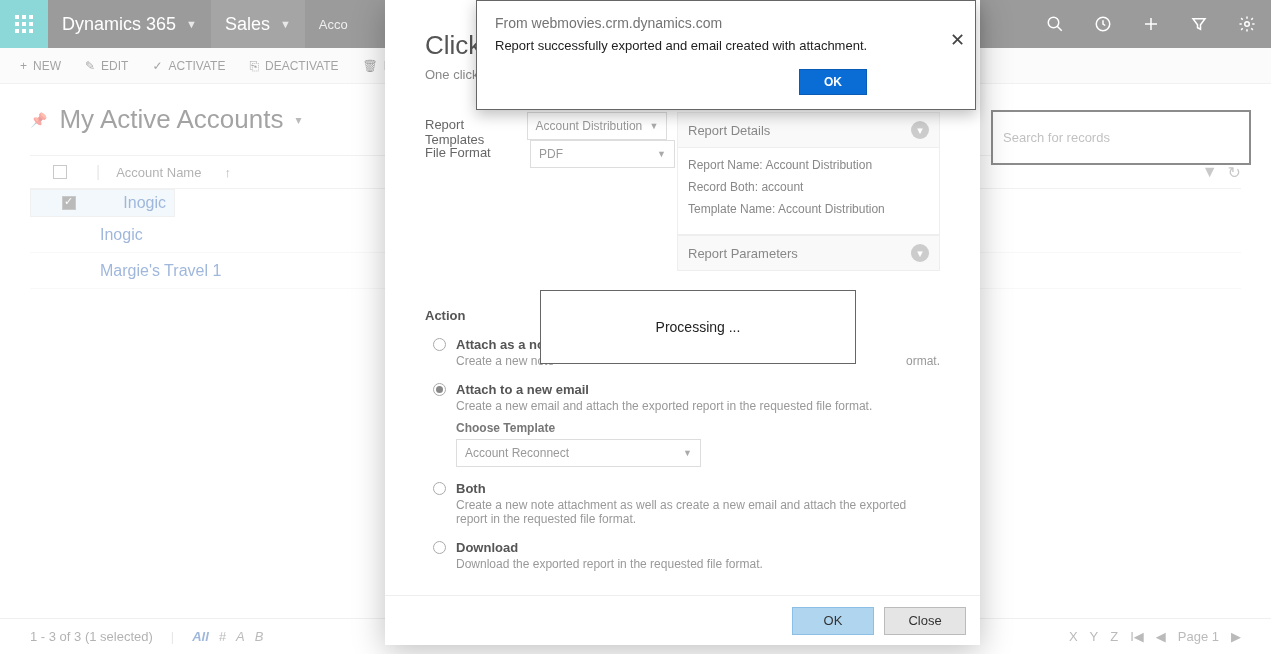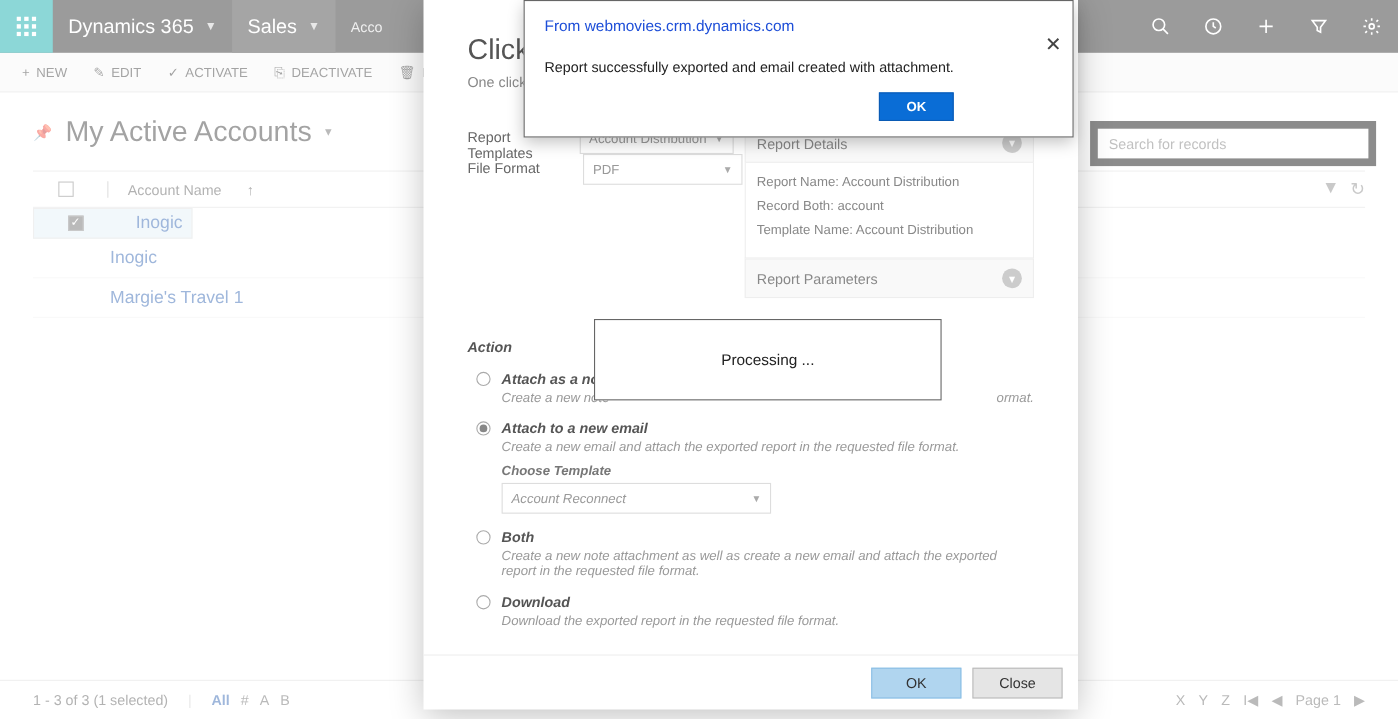--- a/index.html
+++ b/index.html
@@ -18,76 +18,76 @@
 
 .cmdbar { height: 36px; background: #f6f6f6; border-bottom: 1px solid #e0e0e0; display: flex; align-items: center; padding: 0 8px; gap: 0; }
 .cmd { padding: 0 12px; font-size: 12px; color: #333; display: flex; align-items: center; gap: 6px; height: 36px; }
 
 .viewarea { padding: 20px 30px 0 30px; }
 .viewtitle { display: flex; align-items: center; gap: 12px; margin-bottom: 20px; }
 .pin-icon { color: #888; font-size: 14px; }
 .viewname { font-size: 26px; font-weight: 300; color: #333; }
 .viewchev { font-size: 12px; color: #666; }
 .searchwrap { position: absolute; right: 20px; top: 110px; width: 260px; }
-.searchwrap input { width: 100%; padding: 6px 10px; border: 7px solid #000000; font-size: 13px; color: #888; }
+.searchwrap input { width: 100%; padding: 18px 10px; border: 2px solid #000000; font-size: 13px; color: #888; }
 
 .grid { padding: 0 30px; }
 .gridhead { display: flex; align-items: center; height: 34px; border-top: 1px solid #e0e0e0; border-bottom: 1px solid #e0e0e0; background: #fff; }
 .chkcell { width: 60px; display: flex; align-items: center; justify-content: center; }
 .chkbox { width: 14px; height: 14px; border: 1px solid #888; background: #fff; }
 .chkbox.checked { background: #666; position: relative; }
 .chkbox.checked::after { content: '✓'; color: #fff; font-size: 11px; position: absolute; top: -2px; left: 1px; }
 .headlabel { font-size: 13px; color: #555; padding-left: 10px; display: flex; align-items: flex-start; gap: 23px; }
 .sep { color: #ccc; margin: 0 6px; }
 .gridhead-right { position: absolute; right: 30px; display: flex; gap: 10px; color: #888; }
 .gridrow { display: flex; align-items: center; height: 36px; border-bottom: 1px solid #f0f0f0; }
 .gridrow.sel { background: #e3eff7; }
 .linkcell { color: #2a5fb0; font-size: 16px; padding-left: 10px; }
 
 .footer { position: absolute; bottom: 0; left: 0; right: 0; height: 36px; border-top: 1px solid #ddd; background: #fff; display: flex; align-items: center; padding: 0 30px; font-size: 13px; color: #555; }
 .footer .sep2 { color: #ccc; margin: 0 18px; }
-.alpha { display: flex; gap: 10px; color: #666; }
+.alpha { display: flex; gap: 10px; color: #666; font-style: italic; }
 .alpha .active { color: #2a5fb0; font-weight: bold; }
 .pager { position: absolute; right: 30px; display: flex; align-items: center; gap: 12px; font-size: 13px; color: #666; }
 
 
 .overlay { position: absolute; inset: 0; background: rgba(255,255,255,0.55); }
 
 .modal { position: absolute; left: 385px; top: 0; width: 595px; height: 645px; background: #fff; box-shadow: 0 6px 30px rgba(0,0,0,0.25); }
 .modal-inner { padding: 30px 40px 0 40px; color: #888; }
 .modal-title { font-size: 26px; font-weight: 300; color: #555; }
 .modal-sub { font-size: 13px; color: #888; margin-top: 6px; margin-bottom: 30px; }
 .formrow { display: flex; margin-bottom: 14px; align-items: flex-start; }
 .formlabel { width: 105px; font-size: 13px; color: #666; padding-top: 5px; }
 .sel { width: 145px; height: 28px; border: 1px solid #ddd; padding: 0 8px; font-size: 12px; color: #999; display: flex; align-items: center; justify-content: space-between; background: #fff; }
 .sel .tri { font-size: 9px; color: #aaa; }
 .detailbox { width: 272px; }
 .detailhead { height: 36px; border: 1px solid #eee; background: #f9f9f9; display: flex; align-items: center; padding: 0 10px; justify-content: space-between; font-size: 13px; color: #888; }
 .circlechev { width: 18px; height: 18px; border-radius: 50%; background: #ccc; color: #fff; display: flex; align-items: center; justify-content: center; font-size: 11px; }
 .detailbody { border: 1px solid #eee; border-top: none; padding: 10px; font-size: 12px; color: #888; }
 .detailbody div { margin-bottom: 8px; }
-.action-section { margin-top: 20px; font-style: italic; }
+.action-section { margin-top: 20px; }
 .action-head { font-size: 13px; font-weight: bold; color: #555; margin-bottom: 14px; }
 .radioitem { padding-left: 8px; margin-bottom: 14px; }
 .radiorow { display: flex; align-items: center; gap: 10px; }
 .radio { width: 13px; height: 13px; border-radius: 50%; border: 1px solid #aaa; display: flex; align-items: center; justify-content: center; }
 .radio.on::after { content: ''; width: 7px; height: 7px; border-radius: 50%; background: #888; }
 .radiolabel { font-size: 13px; color: #555; font-weight: bold; }
 .radiodesc { font-size: 12px; color: #999; margin-left: 23px; margin-top: 2px; }
 .tmpllabel { font-size: 12px; font-weight: bold; color: #777; margin: 8px 0 4px 23px; }
 .tmplsel { margin-left: 23px; width: 245px; }
 .modal-footer { position: absolute; bottom: 0; left: 0; right: 0; height: 50px; border-top: 1px solid #eee; display: flex; align-items: center; justify-content: flex-end; padding: 0 14px; gap: 10px; }
 .btn { min-width: 82px; height: 28px; border: 1px solid #bbb; background: #e5e5e5; font-size: 13px; color: #333; display: flex; align-items: center; justify-content: center; }
 .btn.primary { background: #b0d5ef; border-color: #8cbfe5; }
 
 .processing { position: absolute; left: 540px; top: 290px; width: 316px; height: 74px; border: 1px solid #666; background: #fff; display: flex; align-items: center; justify-content: center; font-size: 14px; color: #222; font-weight: 500; }
 
 .alert { position: absolute; left: 476px; top: 0; width: 500px; background: #fff; border: 1px solid #666; box-shadow: 0 5px 14px rgba(0,0,0,0.25); z-index: 50; padding: 14px 18px 14px 18px; }
 .alert-close { position: absolute; right: 10px; top: 28px; font-size: 18px; color: #444; cursor: pointer; }
-.alert-from { font-size: 14px; color: #1d4ed8; margin-bottom: 22px; }
+.alert-from { font-size: 14px; color: #737373; margin-bottom: 7px; }
 .alert-msg { font-size: 13px; color: #222; margin-bottom: 16px; }
 .alert-btnrow { display: flex; justify-content: flex-end; padding-right: 90px; }
 .alert-ok { min-width: 68px; height: 26px; background: #0a6dd6; border: 1px solid #0a5bb5; color: #fff; font-size: 12px; font-weight: bold; display: flex; align-items: center; justify-content: center; }
 </style>
 </head>
 <body>
 
 <div class="topbar">
   <div class="waffle">
     <svg viewBox="0 0 18 18">

